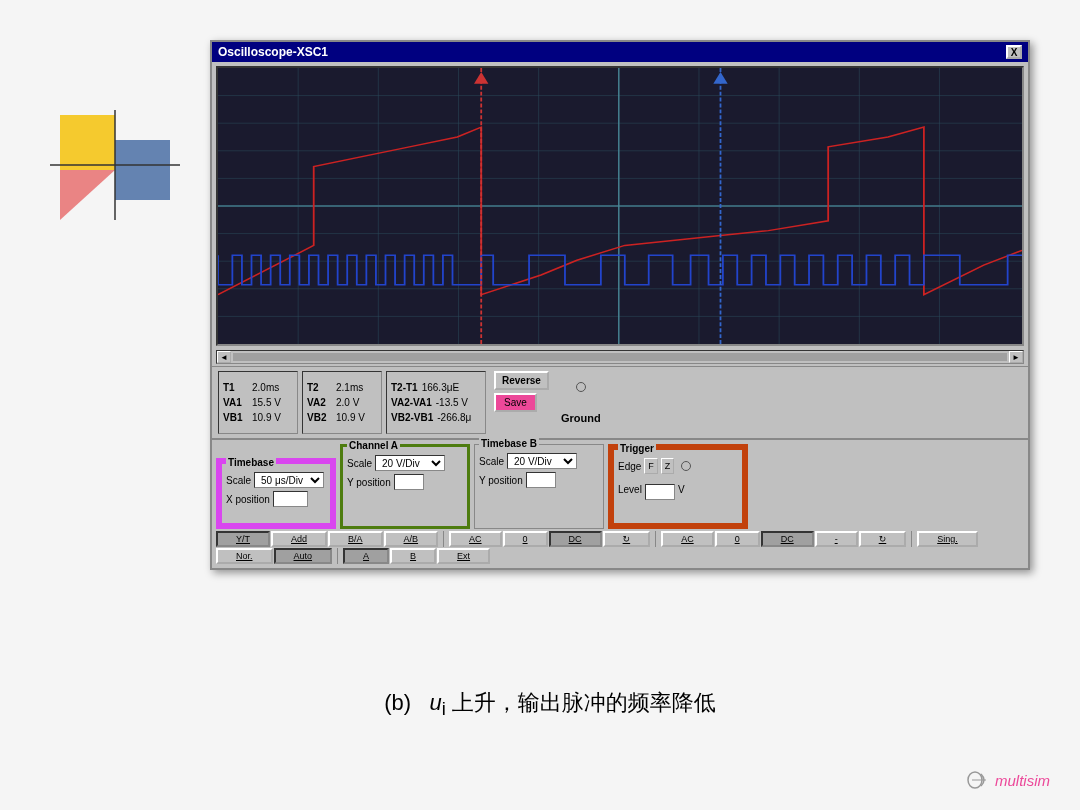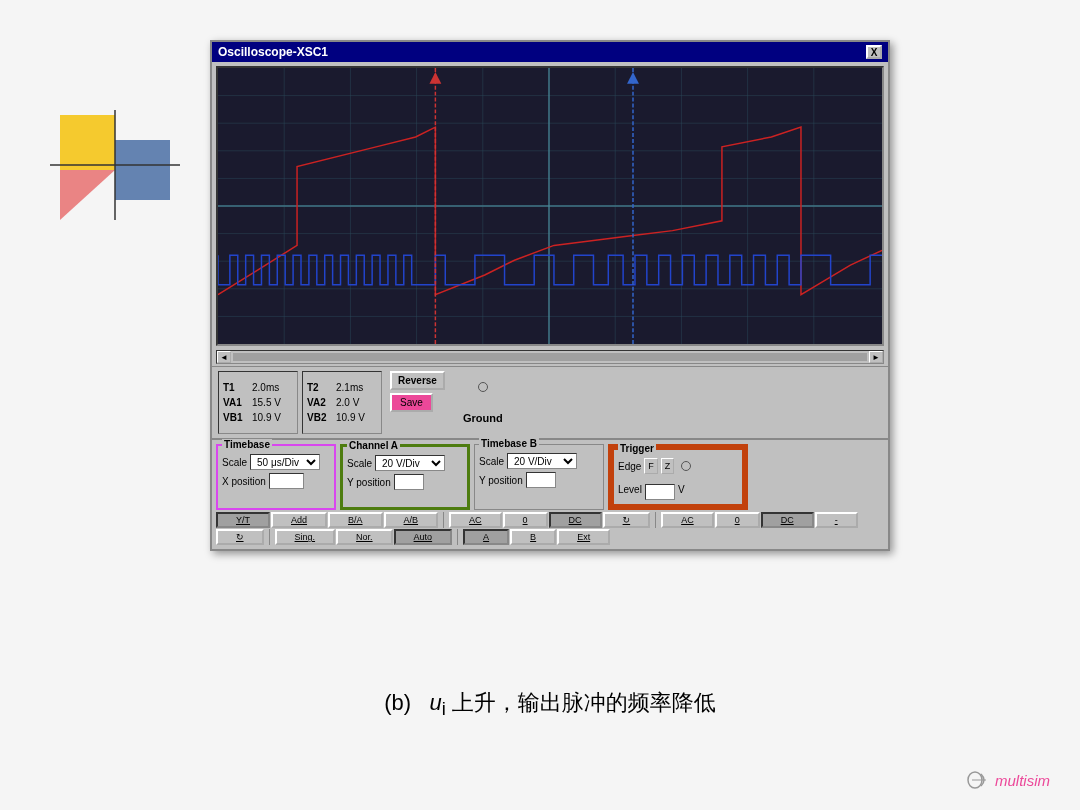--- a/index.html
+++ b/index.html
@@ -28,21 +28,21 @@
       left: 50px;
       width: 130px;
       height: 110px;
     }
 
     
     .oscope-window {
       position: absolute;
       top: 40px;
       left: 210px;
-      width: 680px;
+      width: 820px;
       background: #c0c0c0;
       border: 2px solid #888;
       box-shadow: 3px 3px 8px rgba(0,0,0,0.4);
     }
 
     .oscope-titlebar {
       background: #000080;
       color: white;
       font-size: 12px;
       font-weight: bold;
@@ -468,36 +468,50 @@
       <div class="meas-row">
         <span class="meas-label">VA2</span>
         <span class="meas-val">2.0 V</span>
       </div>
       <div class="meas-row">
         <span class="meas-label">VB2</span>
         <span class="meas-val">10.9 V</span>
       </div>
     </div>
 
+    <div class="meas-group" style="min-width:100px;">
+      <div class="meas-row">
+        <span class="meas-label">T2-T1</span>
+        <span class="meas-val">166.3μE</span>
+      </div>
+      <div class="meas-row">
+        <span class="meas-label">VA2-VA1</span>
+        <span class="meas-val">-13.5 V</span>
+      </div>
+      <div class="meas-row">
+        <span class="meas-label">VB2-VB1</span>
+        <span class="meas-val">-266.8μ</span>
+      </div>
+    </div>
 
     <div style="display:flex; flex-direction:column; gap:3px; align-items:flex-start; margin-left:4px;">
       <button class="btn-reverse">Reverse</button>
       <button class="btn-save">Save</button>
     </div>
-    <div style="display:flex; flex-direction:column; justify-content:center; align-items:center; margin-left:14px; gap:20px;text-align:center;">
+    <div style="display:flex; flex-direction:column; justify-content:center; align-items:center; margin-left:8px; gap:20px;text-align:center;">
       <span class="radio-circle"></span>
       <span class="ground-label">Ground</span>
     </div>
   </div>
 
   <div class="controls-section">
 
     <div style="display:flex; gap:4px; margin-bottom:2px;">
 
-      <div style="border:2px solid #d946ef; padding:6px 4px 16px; position:relative; min-width:120px;">
+      <div style="border:6px solid #d946ef; padding:6px 4px 16px; position:relative; min-width:120px;margin-top:14px;">
         <span style="position:absolute; top:-7px; left:4px; background:#c0c0c0; font-size:10px; font-weight:bold; padding:0 2px;">Timebase</span>
         <div style="display:flex; align-items:center; gap:3px; font-size:10px; margin-top:2px;">
           <span>Scale</span>
           <select class="ctrl-dropdown" style="width:70px; font-size:10px;">
             <option>50 μs/Div</option>
           </select>
         </div>
         <div style="display:flex; align-items:center; gap:3px; font-size:10px; margin-top:3px;">
           <span>X position</span>
           <input type="text" class="ctrl-input" style="width: 35px;">

